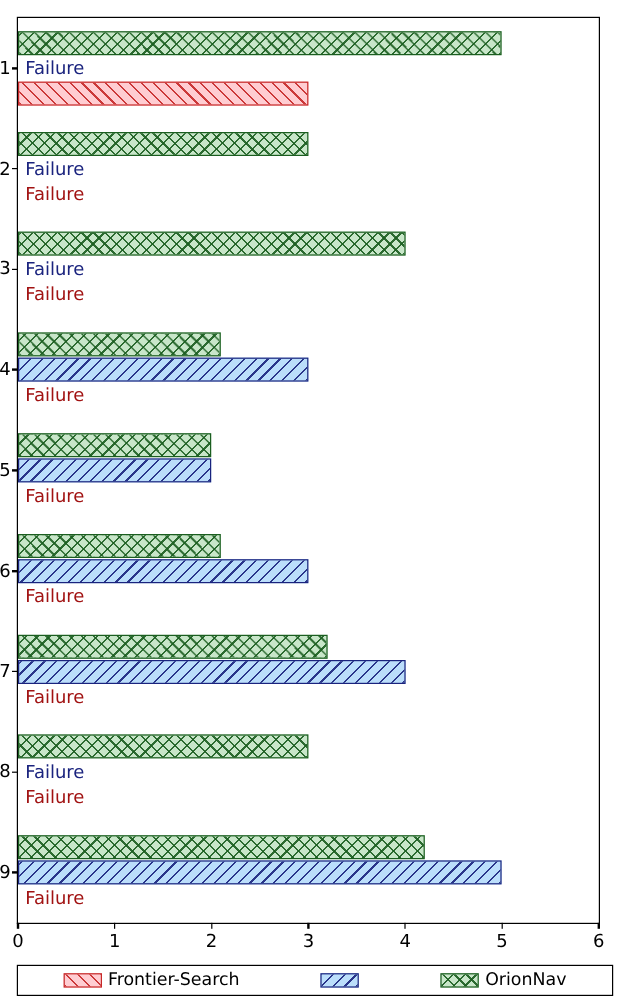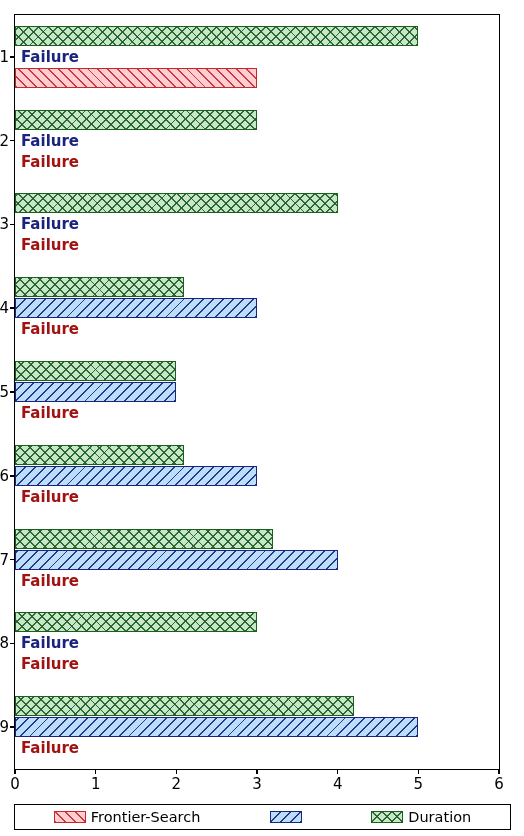--- a/index.html
+++ b/index.html
@@ -57,21 +57,21 @@
   .hatch.cross {
     background-image:
       repeating-linear-gradient(45deg,
         rgba(27,94,32,0.9) 0 1.3px, transparent 1.3px 7px),
       repeating-linear-gradient(-45deg,
         rgba(27,94,32,0.9) 0 1.3px, transparent 1.3px 7px);
   }
   .failure {
     position: absolute;
     left: 6px;
-    font-weight: 700;
+    font-weight: 400;
     font-size: 15px;
     line-height: 20px;
     height: 20px;
   }
   .failure.frontier { color: #a11212; }
   .failure.object   { color: #1a237e; }
   .ytick {
     position: absolute;
     right: 100%;
     padding-right: 6px;
@@ -246,17 +246,17 @@
     </div>
     <div class="legend-item">
       <span class="swatch object">
         <span class="hatch backdiag"></span>
       </span>
     </div>
     <div class="legend-item">
       <span class="swatch orion">
         <span class="hatch cross"></span>
       </span>
-      <span>Duration</span>
+      <span>OrionNav</span>
     </div>
   </div>
 
 </div>
 
 </body></html>

